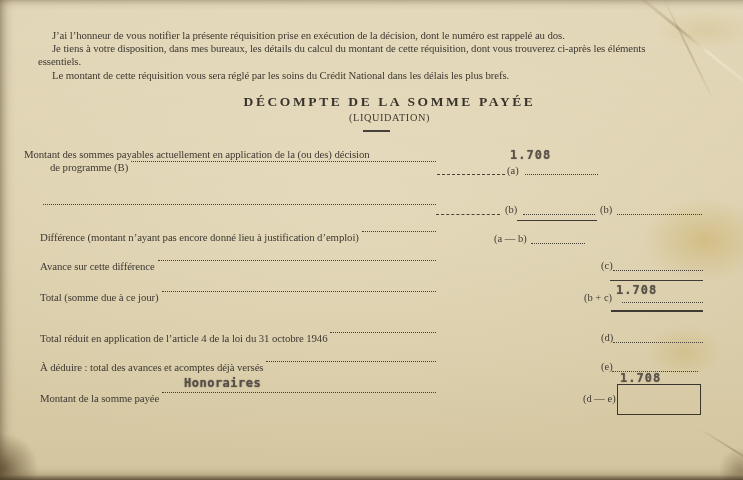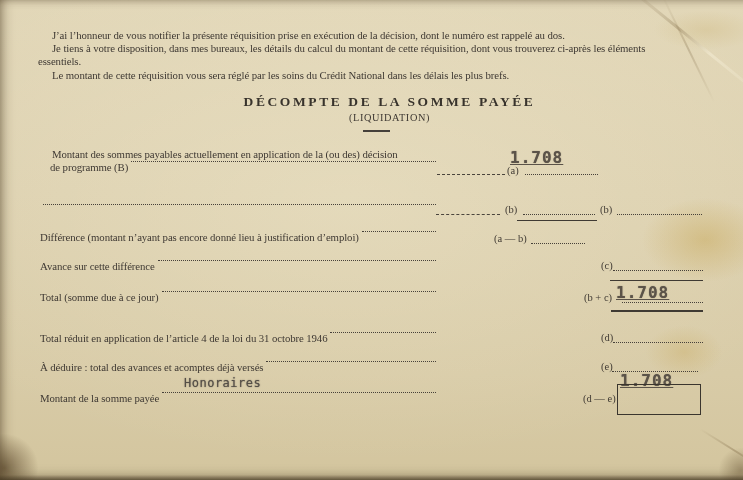--- a/index.html
+++ b/index.html
@@ -43,32 +43,32 @@
     transform:translateX(4px); }
   .title-main { font-size:13.5px; font-weight:bold; letter-spacing:2.6px; color:#38332c; }
   .title-sub  { font-size:10.3px; letter-spacing:.6px; margin-top:2px; }
   .title-rule { position:absolute; left:363px; top:130px; width:27px; height:1.6px; background:#45403a; }
 
   .row { position:absolute; left:40px; width:396px; display:flex; align-items:flex-start;
     font-size:10.8px; letter-spacing:-0.1px; }
   .row .lbl { white-space:nowrap; }
   .leader { flex:1; border-bottom:1.8px dotted #47413a; margin:0 0 2px 3px; min-width:6px; }
 
-  .wrap-line { position:absolute; left:52px; font-size:10.8px; letter-spacing:-0.1px; white-space:nowrap; }
+  .wrap-line { position:absolute; left:24px; font-size:10.8px; letter-spacing:-0.1px; white-space:nowrap; }
 
   .ref { position:absolute; font-size:10.5px; color:#403a33; white-space:nowrap; }
   .dotline  { position:absolute; border-bottom:1.8px dotted #47413a; height:0; }
   .dashline { position:absolute; border-bottom:1.4px dashed #4a443c; height:0; }
   .rule     { position:absolute; background:#3f3a33; }
   .sum-box  { position:absolute; border:1.5px solid #3a352e; background:transparent; }
 
   .stamp { position:absolute; font-family:"DejaVu Sans Mono",monospace; font-weight:bold;
-    color:#5b5349; filter:blur(.45px); letter-spacing:1px; font-size:16px;
-    text-shadow:0 0 1px rgba(91,83,73,.8);text-decoration:underline; }
-  .stamp-word { position:absolute; font-family:"DejaVu Sans Mono",monospace; font-weight:normal;
+    color:#5b5349; filter:blur(.45px); letter-spacing:1px; font-size:12px;
+    text-shadow:0 0 1px rgba(91,83,73,.8); }
+  .stamp-word { position:absolute; font-family:"DejaVu Sans Mono",monospace; font-weight:bold;
     color:#554f47; filter:blur(.5px); font-size:12px; letter-spacing:.5px;
     text-shadow:0 0 1.2px rgba(85,79,71,.9); }
 </style>
 </head>
 <body>
 
 <div class="page">
 
   <div class="crease crease-tr1"></div>
   <div class="crease crease-tr2"></div>

